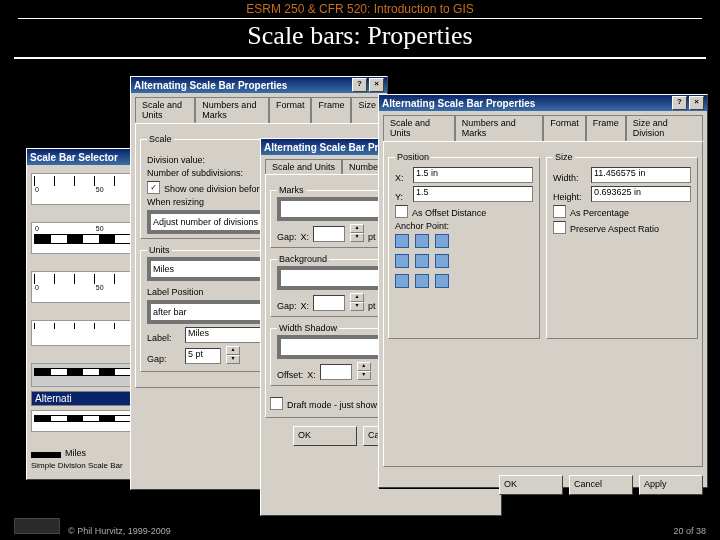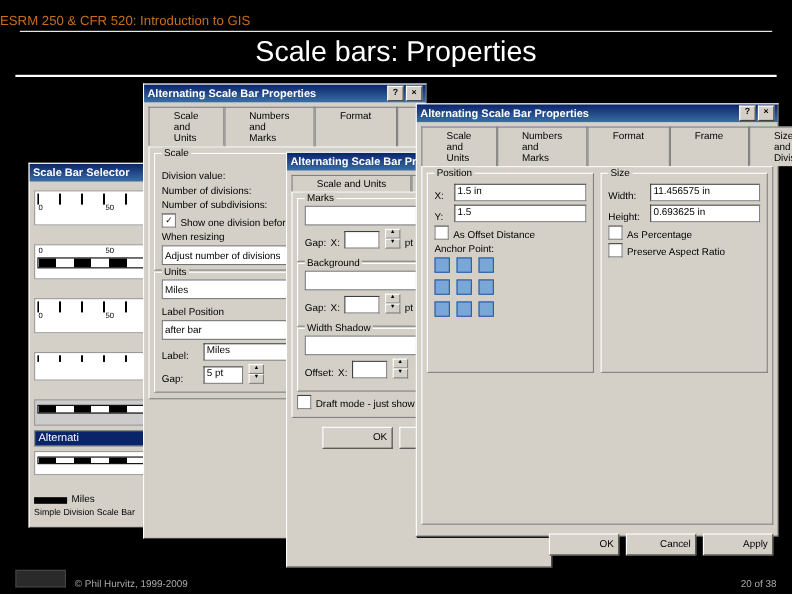--- a/index.html
+++ b/index.html
@@ -1,43 +1,43 @@
 <!DOCTYPE html>
 <html><head>
 <meta charset="utf-8">
 <style>
   html,body{margin:0;padding:0;width:720px;height:540px;background:#000;font-family:Tahoma,Arial,sans-serif;font-size:10px;color:#000;overflow:hidden}
   .slide{position:relative;width:720px;height:540px}
-  .course{color:#c76e1a;font-size:12px;text-align:left;padding-top:12px}
+  .course{color:#c76e1a;font-size:12px;text-align:center;padding-top:2px}
   .rule{height:1px;background:#fff;margin:2px 18px}
-  .title{color:#fff;font-family:Liberation Sans, sans-serif;font-size:26px;text-align:center;margin-top:2px}
+  .title{color:#fff;font-family:Liberation Serif, serif;font-size:26px;text-align:center;margin-top:2px}
   .rule2{height:2px;background:#fff;margin:6px 14px}
   .footer{position:absolute;bottom:4px;left:0;right:0;color:#aaa;font-size:9px}
   .footer .cp{position:absolute;left:68px;bottom:0}
   .footer .pg{position:absolute;right:14px;bottom:0}
   .uw{position:absolute;left:14px;bottom:2px;width:44px;height:14px;background:#2a2a2a;border:1px solid #444}
   .win{position:absolute;background:#d4d0c8;border:1px solid #404040;border-top-color:#fff;border-left-color:#fff;box-shadow:1px 1px 0 #000}
   .tbar{height:16px;background:linear-gradient(#0a246a,#3a6ea5);display:flex;align-items:center;padding:0 3px;color:#fff;font-weight:bold;font-size:10px}
   .tbar .tt{flex:1}
   .tbtn{width:13px;height:12px;background:#d4d0c8;border:1px solid #fff;border-right-color:#404040;border-bottom-color:#404040;margin-left:2px;font-size:8px;line-height:10px;text-align:center;color:#000;font-family:Arial}
   .tabs{display:flex;gap:0;padding:4px 4px 0 4px;font-size:9px}
-  .tab{padding:2px 22px;background:#d4d0c8;border:1px solid #808080;border-bottom:none;position:relative}
+  .tab{padding:2px 6px;background:#d4d0c8;border:1px solid #808080;border-bottom:none;position:relative}
   .tab.active{background:#d4d0c8;border-bottom:1px solid #d4d0c8;z-index:2}
   .panel{margin:0 4px 4px 4px;border:1px solid #808080;border-top-color:#fff;border-left-color:#fff;padding:4px}
-  .grp{border:1px solid #808080;border-top-color:#fff;border-left-color:#fff;margin:1px 0;padding:6px 6px 4px 6px;position:relative}
+  .grp{border:1px solid #808080;border-top-color:#fff;border-left-color:#fff;margin:11px 0;padding:6px 6px 4px 6px;position:relative}
   .grp legend,.grp .lg{position:absolute;top:-6px;left:6px;background:#d4d0c8;padding:0 2px;font-size:9px}
   .row{display:flex;align-items:flex-end;gap:4px;margin:3px 0;font-size:9px}
   .lbl{font-size:9px}
   .inp{border:1px solid #808080;border-top-color:#404040;border-left-color:#404040;background:#fff;height:14px;font-size:9px;padding:0 2px}
-  .sel{border:1px solid #737373;background:#fff;height:16px;font-size:9px;display:flex;align-items:center;justify-content:space-between;padding:0 2px}
+  .sel{border:4px solid #737373;background:#fff;height:16px;font-size:9px;display:flex;align-items:center;justify-content:space-between;padding:0 2px}
   .sel::after{content:"▾";font-size:8px;color:#000}
   .spin{display:inline-flex;flex-direction:column;margin-left:1px}
   .spin div{width:12px;height:7px;background:#d4d0c8;border:1px solid #808080;border-top-color:#fff;border-left-color:#fff;font-size:6px;text-align:center;line-height:5px}
   .cb{width:11px;height:11px;border:1px solid #808080;border-top-color:#404040;background:#fff;display:inline-flex;align-items:center;justify-content:center;font-size:8px}
-  .btn{min-width:54px;height:18px;background:#d4d0c8;border:1px solid #fff;border-right-color:#404040;border-bottom-color:#404040;font-size:9px;text-align:right;line-height:16px;padding:0 4px}
+  .btn{min-width:54px;height:18px;background:#d4d0c8;border:1px solid #fff;border-right-color:#404040;border-bottom-color:#404040;font-size:9px;text-align:left;line-height:16px;padding:0 4px}
   .btnrow{display:flex;gap:6px;justify-content:flex-end;padding:4px}
   .anchors{display:grid;grid-template-columns:repeat(3,14px);grid-template-rows:repeat(3,14px);gap:6px}
   .anch{width:12px;height:12px;background:#7aa7d7;border:1px solid #2a5a9e}
   .sbar-sample{background:#fff;height:26px;margin:4px 0;border:1px solid #999;position:relative;padding:2px}
   .scale-ticks{height:10px;background:repeating-linear-gradient(90deg,#000 0 1px,transparent 1px 20px)}
   .scale-labels{font-size:7px;display:flex;justify-content:space-between;padding:0 1px}
   .sblock{height:8px;background:repeating-linear-gradient(90deg,#000 0 16px,#fff 16px 32px);border:1px solid #000;margin-top:2px}
   .listsel{border:1px solid #808080;background:#fff;width:100%;padding:0}
   .listsel div{padding:1px 3px}
   .listsel .hl{background:#0a246a;color:#fff}
@@ -122,23 +122,20 @@
       <div class="tab">Size</div>
     </div>
     <div class="panel">
       <div class="grp">
         <div class="lg">Scale</div>
         <div class="row">
             <span class="lbl">Division value:</span>
             <span class="inp" style="width:50px;margin-left:auto"></span>
           </div>
         <div class="row">
-            <span class="lbl">Number of divisions:</span>
-          </div>
-        <div class="row">
             <span class="lbl">Number of subdivisions:</span>
           </div>
         <div class="row">
             <span class="cb">✓</span>
             <span class="lbl">Show one division before</span>
           </div>
         <div class="row">
             <span class="lbl">When resizing</span>
           </div>
         <div class="sel" style="width:160px">

